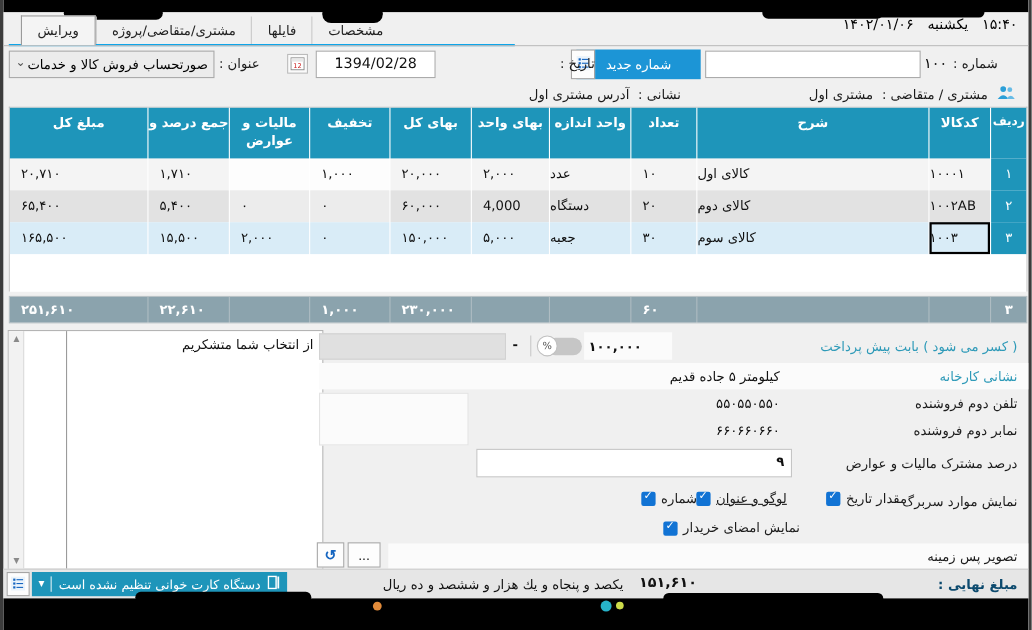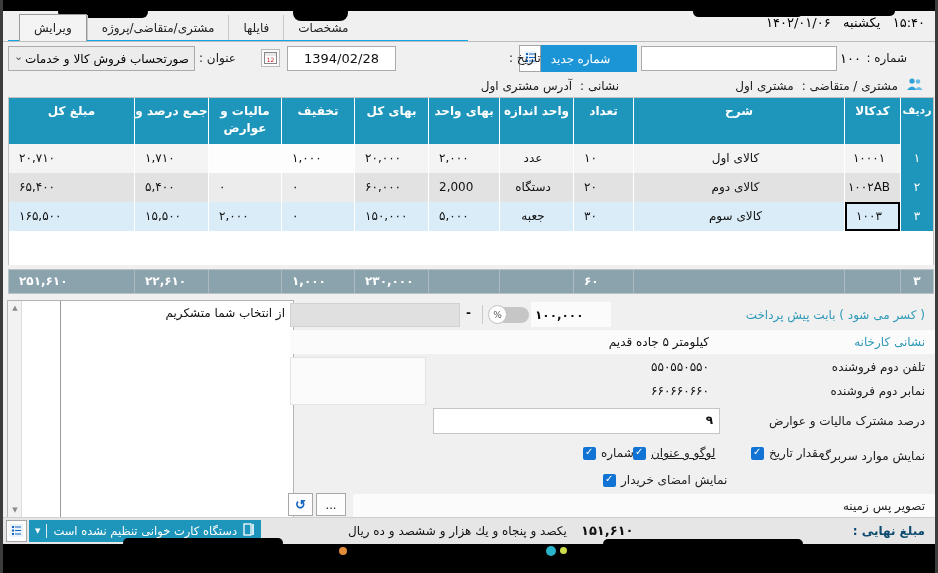--- a/index.html
+++ b/index.html
@@ -41,21 +41,21 @@
   
   .cust { position: absolute; right: 12px; top: 77px; display: flex; align-items: center; gap: 8px; font-size: 12px; }
   .addr { position: absolute; right: 316px; top: 79px; display: flex; align-items: center; gap: 8px; font-size: 12px; }
 
   
   .grid { display: grid; grid-template-columns: 32px 55px 210px 59px 73px 70px 73px 72px 72px 73px 1fr; gap: 1px; background: #fff; direction: rtl; }
   .tblwrap { position: absolute; top: 97px; left: 5px; width: 926px; border: 1px solid #c2c2c2; border-bottom: none; background: #fff; }
   .th { background: #1e95ba; color: #fff; font-size: 12px; font-weight: bold; text-align: center; height: 46px; position: relative; display:flex; align-items:flex-start; justify-content:center; padding-top: 5px; line-height: 1.4; }
   .td { font-size: 12px; color: #111; height: 29px; line-height: 29px; white-space: nowrap; overflow: hidden; }
   .td.num { text-align: left; direction: ltr; padding-left: 10px; }
-  .td.rtxt { text-align: center; padding-right: 7px; }
+  .td.rtxt { text-align: left; padding-right: 7px; }
   .td.rownum { background: #1e95ba; color: #fff; text-align: center; font-size: 12px; }
   .r1 .td { background: #f4f4f4; }
   .r2 .td { background: #e2e2e2; }
   .r1 .td.lite { background: #fdfdfd; } .r2 .td.lite { background: #ececec; }
   .r3 .td { background: #d9ecf7; }
   .r1 .td.rownum, .r2 .td.rownum, .r3 .td.rownum { background: #1e95ba; color:#fff; }
   .selcell { outline: 2px solid #000; outline-offset: -2px; }
   .spacer { height: 34px; background: #fff; }
   .totals { position: absolute; top: 269px; left: 5px; width: 926px; border: 1px solid #b9c2c6; }
   .tt { background: #8ba3ad; color: #fff; font-weight: bold; font-size: 12px; height: 23px; line-height: 23px; white-space: nowrap; }
@@ -198,21 +198,21 @@
       <div class="td num">۱,۷۱۰</div>
       <div class="td num">۲۰,۷۱۰</div>
     </div>
 
     <div class="grid r2">
       <div class="td rownum">۲</div>
       <div class="td rtxt">۱۰۰۲AB</div>
       <div class="td rtxt">کالای دوم</div>
       <div class="td num">۲۰</div>
       <div class="td rtxt">دستگاه</div>
-      <div class="td num">2,000</div>
+      <div class="td num">4,000</div>
       <div class="td num">۶۰,۰۰۰</div>
       <div class="td num lite">۰</div>
       <div class="td num lite">۰</div>
       <div class="td num">۵,۴۰۰</div>
       <div class="td num">۶۵,۴۰۰</div>
     </div>
 
     <div class="grid r3">
       <div class="td rownum">۳</div>
       <div class="td rtxt selcell">۱۰۰۳</div>

